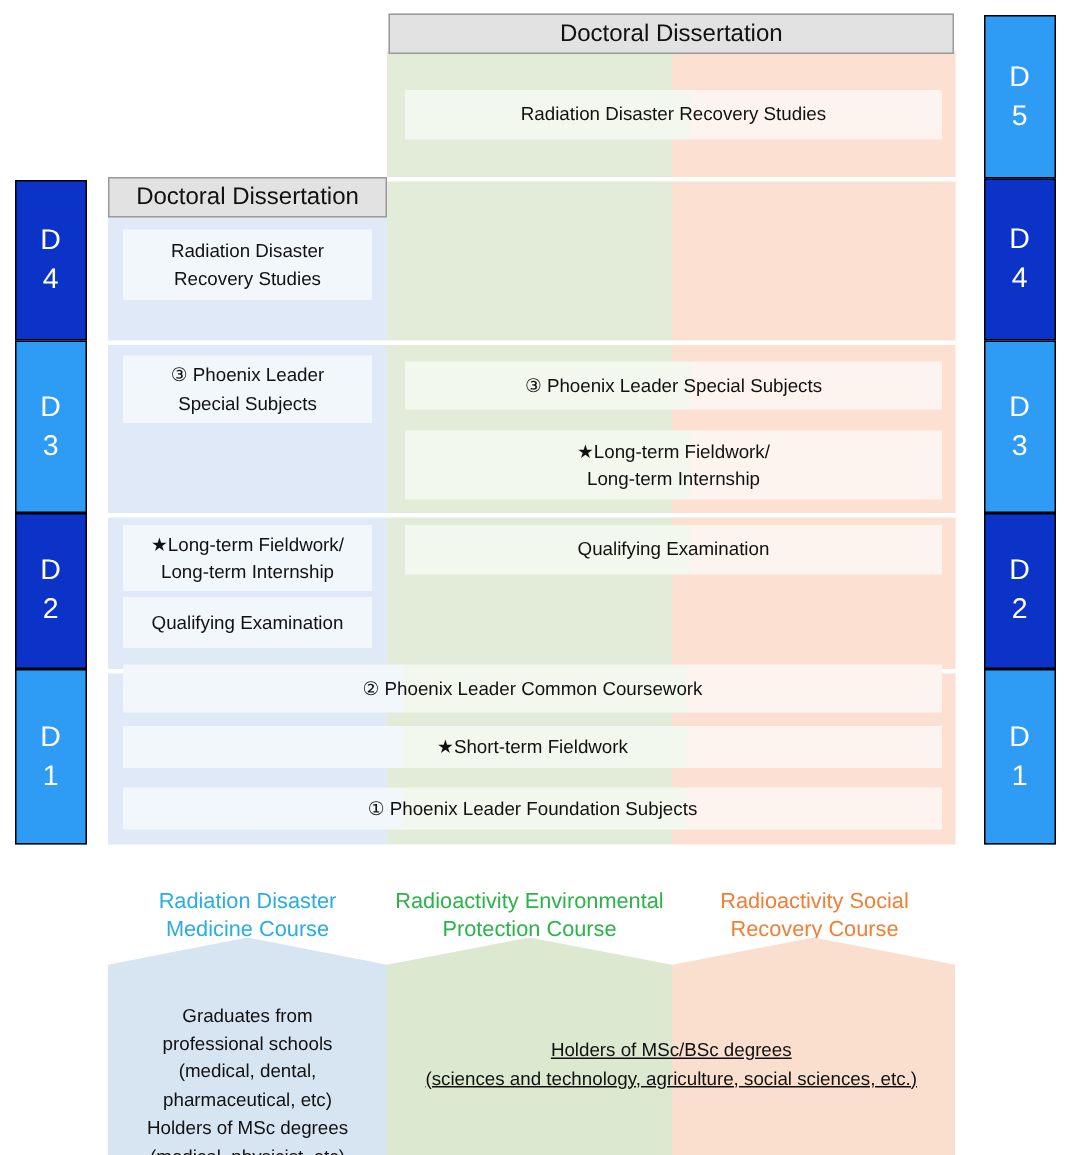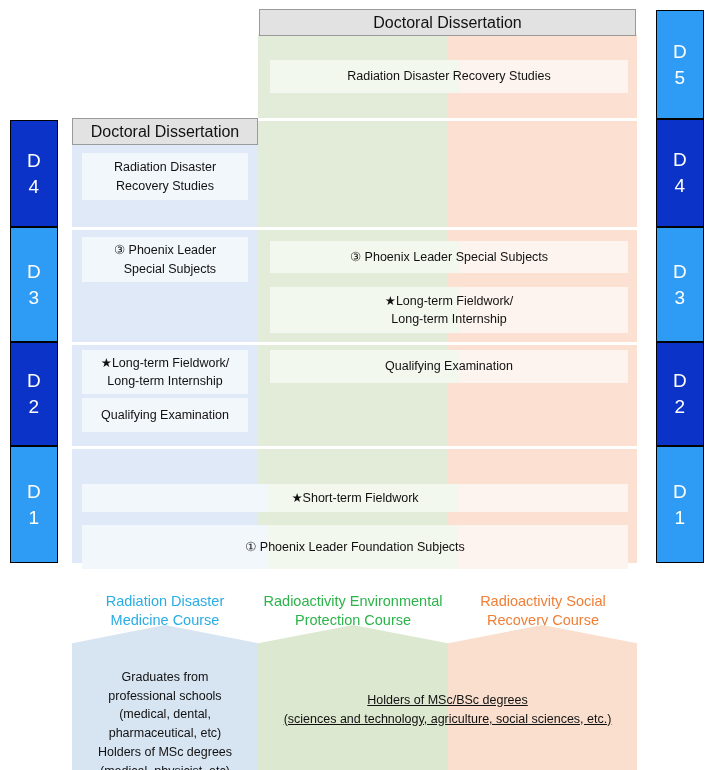--- a/index.html
+++ b/index.html
@@ -192,21 +192,21 @@
 
   <div class="box box-span2" style="left:270px; top:60px; width:358px; height:33px;">
     <span>Radiation Disaster Recovery Studies</span>
   </div>
 
   <div class="box box-blue" style="left:82px; top:153px; width:166px; height:47px; white-space:pre-line;">
     <span>Radiation Disaster
 Recovery Studies</span>
   </div>
 
-  <div class="box box-blue" style="left:82px; top:237px; width:166px; height:45px; white-space:pre-line;text-align:right;">
+  <div class="box box-blue" style="left:82px; top:237px; width:166px; height:45px; white-space:pre-line;">
     <span>③ Phoenix Leader
 Special Subjects</span>
   </div>
 
   <div class="box box-span2" style="left:270px; top:241px; width:358px; height:32px;">
     <span>③ Phoenix Leader Special Subjects</span>
   </div>
 
   <div class="box box-span2" style="left:270px; top:287px; width:358px; height:46px; white-space:pre-line;">
     <span>★Long-term Fieldwork/
@@ -219,26 +219,29 @@
   </div>
 
   <div class="box box-blue" style="left:82px; top:398px; width:166px; height:34px;">
     <span>Qualifying Examination</span>
   </div>
 
   <div class="box box-span2" style="left:270px; top:350px; width:358px; height:33px;">
     <span>Qualifying Examination</span>
   </div>
 
+  <div class="box box-span3" style="left:82px; top:443px; width:546px; height:32px;">
+    <span>② Phoenix Leader Common Coursework</span>
+  </div>
 
   <div class="box box-span3" style="left:82px; top:484px; width:546px; height:28px;">
     <span>★Short-term Fieldwork</span>
   </div>
 
-  <div class="box box-span3" style="left:82px; top:525px; width:546px; height:44px;">
+  <div class="box box-span3" style="left:82px; top:525px; width:546px; height:28px;">
     <span>① Phoenix Leader Foundation Subjects</span>
   </div>
 
   <div class="course-title" style="left:72px; top:572px; width:186px; color:#29ade4; white-space:pre-line;">
     <span>Radiation Disaster
 Medicine Course</span>
   </div>
   <div class="course-title" style="left:250px; top:572px; width:206px; color:#2cb34a; white-space:pre-line;">
     <span>Radioactivity Environmental
 Protection Course</span>

